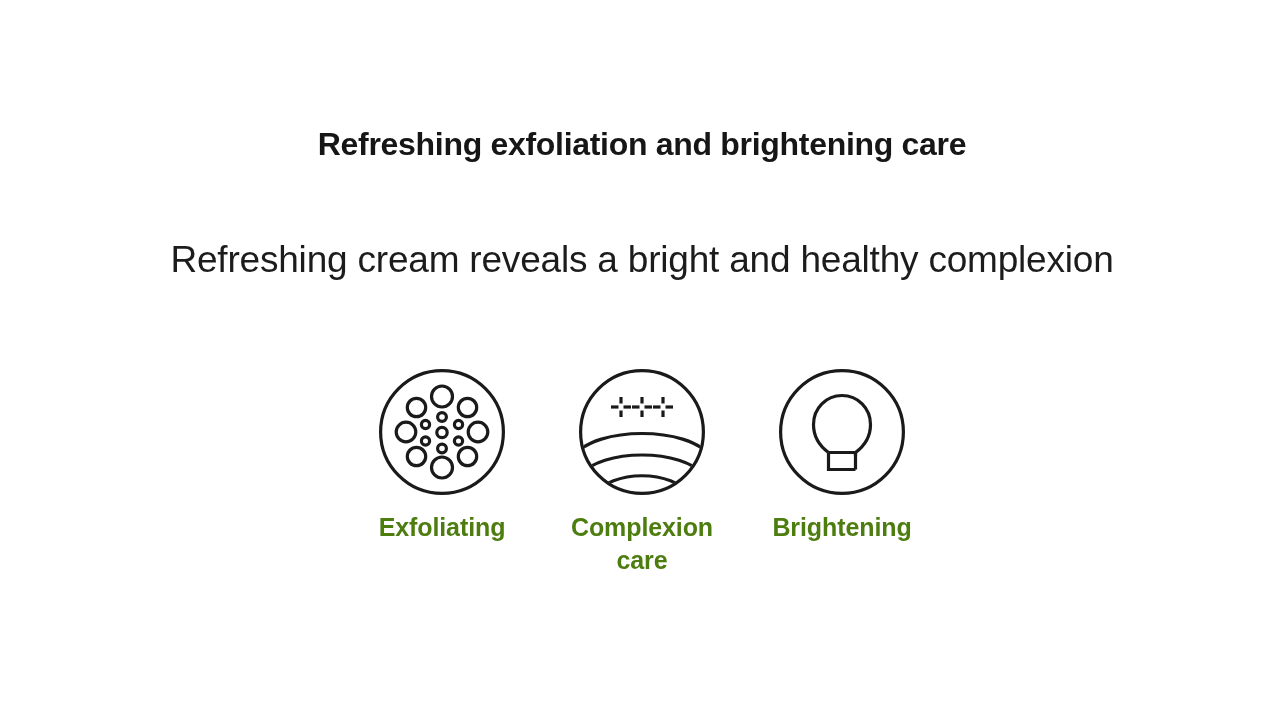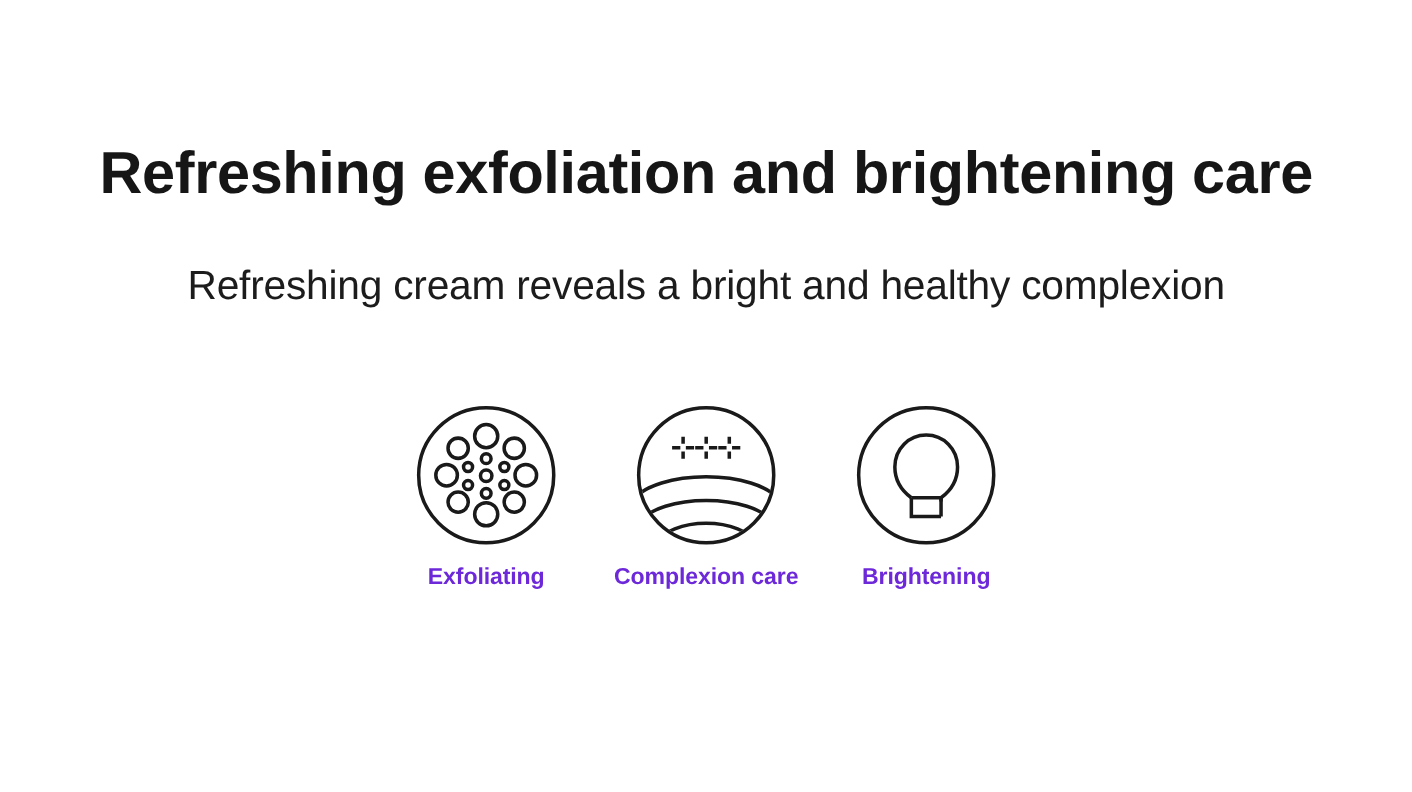--- a/index.html
+++ b/index.html
@@ -22,21 +22,21 @@
     background: #ffffff;
   }
 
   
   .headline {
     position: absolute;
     left: 0;
     top: 126px;
     width: 1284px;
     text-align: center;
-    font-size: 54px;
+    font-size: 32px;
     font-weight: 700;
     letter-spacing: -0.3px;
     color: #161616;
     line-height: 1.15;
     white-space: nowrap;
   }
 
   .subhead {
     position: absolute;
     left: 0;
@@ -71,23 +71,23 @@
   }
 
   .feature-icon {
     width: 128px;
     height: 128px;
     display: block;
   }
 
   .feature-label {
     margin-top: 15px;
-    font-size: 21px;
+    font-size: 25px;
     font-weight: 700;
-    color: #6d28d9;
+    color: #4d7c0f;
     text-align: center;
     line-height: 1.32;
     letter-spacing: -0.1px;
     width: 170px;
   }
 </style>
 </head>
 <body>
 
 <div class="slide">

